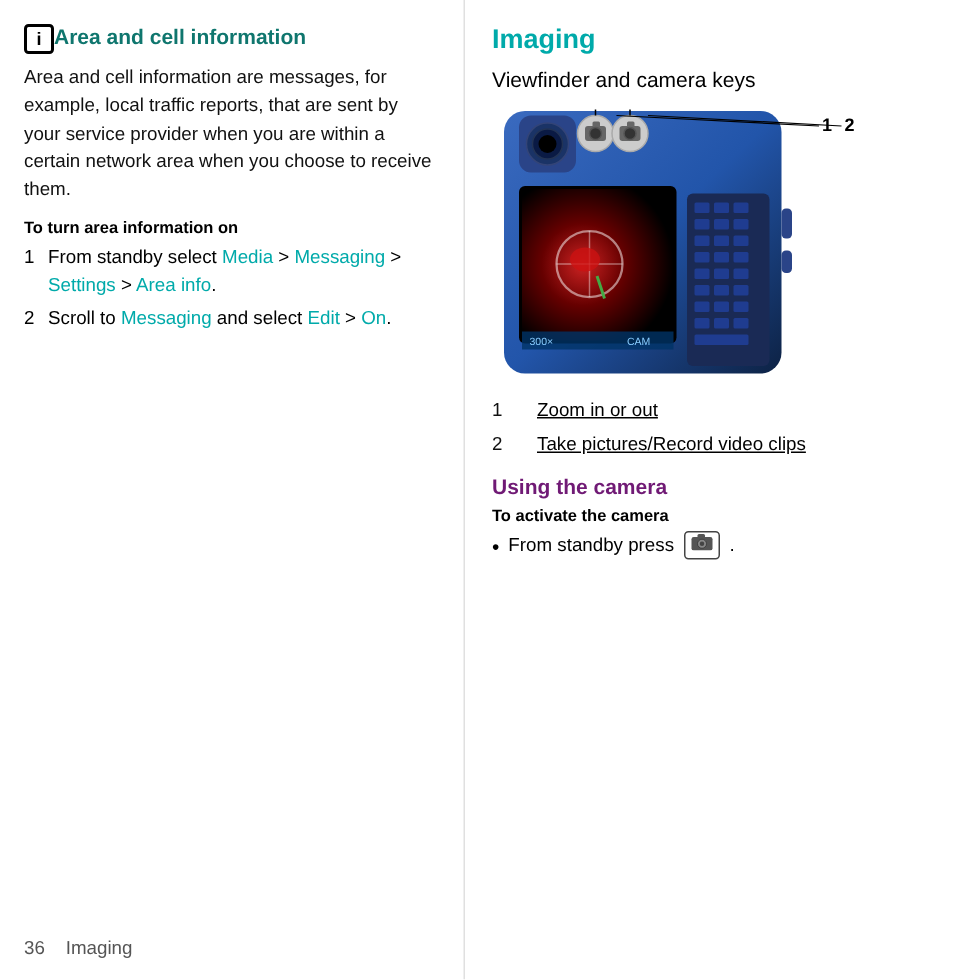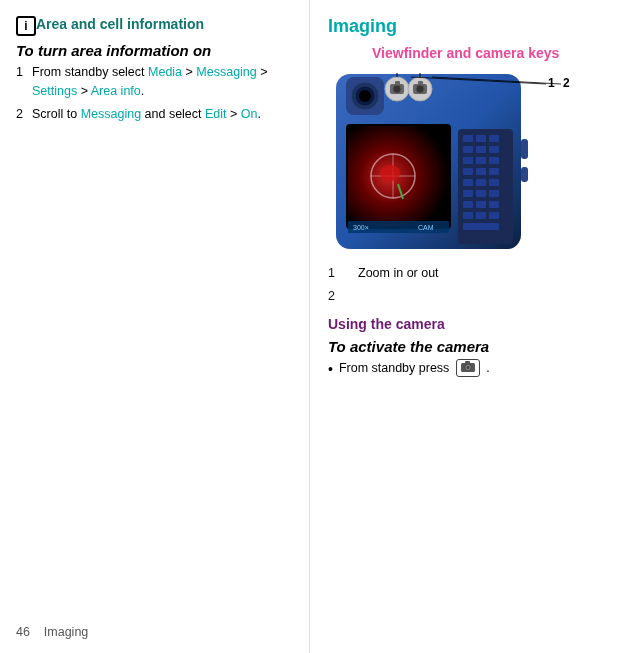--- a/index.html
+++ b/index.html
@@ -48,23 +48,22 @@
     .body-text {
       font-size: 12.5px;
       line-height: 1.5;
       color: #111111;
       margin-bottom: 10px;
     }
     .link-cyan {
       color: #00aaaa;
     }
     .italic-bold {
-      font-style: italic;
-      font-weight: bold;
-      font-size: 15px;
+      font-weight: bold;
+      font-size: 11px;
       margin-bottom: 4px;
       margin-top: 6px;
     }
     .step-list {
       list-style: none;
       padding: 0;
       margin: 0;
     }
     .step-list li {
       display: flex;
@@ -82,40 +81,40 @@
     
     .page-num-row {
       position: absolute;
       bottom: 14px;
       left: 16px;
       font-size: 12.5px;
       color: #555;
     }
     
     .viewfinder-heading {
-      color: #ec4899;
+      color: #000000;
       font-size: 14px;
-      font-weight: bold;
+      font-weight: normal;
       margin-bottom: 8px;
-      margin-left: 44px;
     }
     
     .numbered-item {
       display: flex;
       margin-bottom: 4px;
       font-size: 12.5px;
       line-height: 1.5;
     }
     .num-col {
       min-width: 30px;
       font-size: 12.5px;
       color: #111;
     }
     .num-text {
       flex: 1;
+      text-decoration: underline;
     }
     
     .using-camera-heading {
       color: #701a75;
       font-size: 14px;
       font-weight: bold;
       margin-bottom: 6px;
     }
     .bullet-item {
       display: flex;
@@ -151,33 +150,34 @@
 </head>
 <body>
 
 <div class="page-container">
 
   <div class="left-col">
     <div class="section-heading-row">
       <div class="info-icon-box">i</div>
       <span class="section-title-cyan">Area and cell information</span>
     </div>
+    <p class="body-text">Area and cell information are messages, for example, local traffic reports, that are sent by your service provider when you are within a certain network area when you choose to receive them.</p>
     <p class="italic-bold">To turn area information on</p>
     <ol class="step-list">
       <li class="step-list">
         <span class="step-num">1</span>
         <span class="step-text">From standby select <span class="link-cyan">Media</span> &gt; <span class="link-cyan">Messaging</span> &gt; <span class="link-cyan">Settings</span> &gt; <span class="link-cyan">Area info</span>.</span>
       </li>
       <li class="step-list">
         <span class="step-num">2</span>
         <span class="step-text">Scroll to <span class="link-cyan">Messaging</span> and select <span class="link-cyan">Edit</span> &gt; <span class="link-cyan">On</span>.</span>
       </li>
     </ol>
     <div class="page-num-row">
-      <span>46</span>&nbsp;&nbsp;&nbsp;&nbsp;<span>Imaging</span>
+      <span>36</span>&nbsp;&nbsp;&nbsp;&nbsp;<span>Imaging</span>
     </div>
   </div>
 
   <div class="right-col">
     <h1 class="section-title-right">Imaging</h1>
     <div class="viewfinder-heading">Viewfinder and camera keys</div>
 
     <div class="phone-svg-container">
       <svg width="290" height="185" viewBox="0 0 290 185">
 
@@ -267,20 +267,21 @@
       </svg>
     </div>
 
     <div style="margin-bottom:10px;">
       <div class="numbered-item">
         <span class="num-col">1</span>
         <span class="num-text">Zoom in or out</span>
       </div>
       <div class="numbered-item">
         <span class="num-col">2</span>
+        <span class="num-text">Take pictures/Record video clips</span>
       </div>
     </div>
 
     <div class="using-camera-heading">Using the camera</div>
     <p class="italic-bold">To activate the camera</p>
     <div class="bullet-item">
       <span class="bullet-dot">•</span>
       <span>
         <span>From standby press</span>
         

